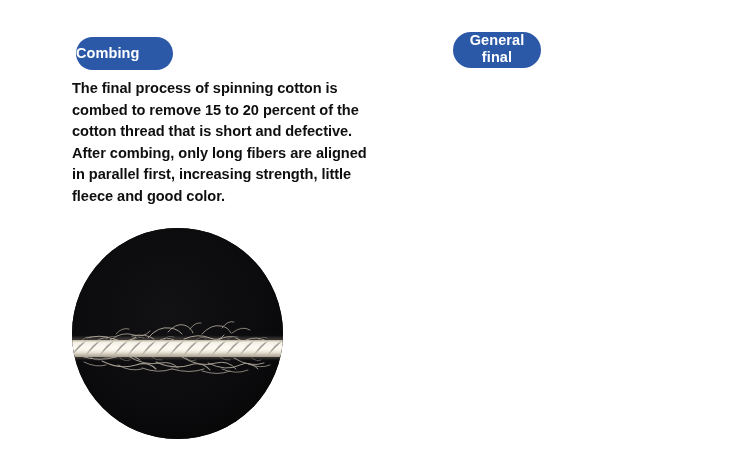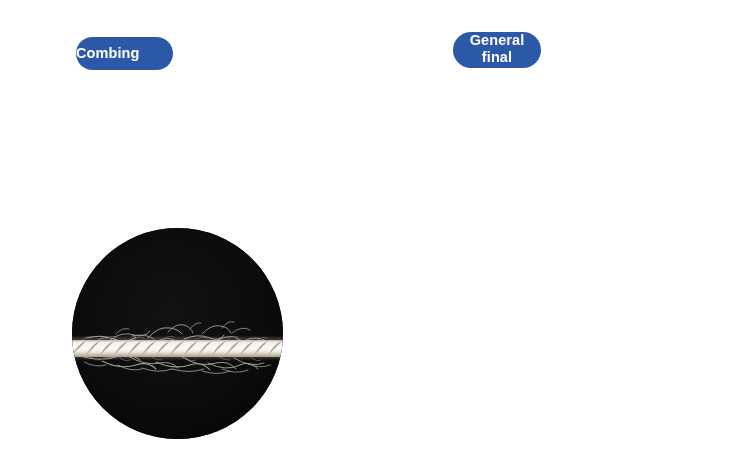--- a/index.html
+++ b/index.html
@@ -98,20 +98,21 @@
 <body>
 
 <div class="page">
 
   <div class="column left">
 
     <div class="badge one-line">
       <span class="badge-line">Combing</span>
     </div>
 
+    <div class="para left-para">The final process of spinning cotton is combed to remove 15 to 20 percent of the cotton thread that is short and defective. After combing, only long fibers are aligned in parallel first, increasing strength, little fleece and good color.</div>
 
     <div class="photo left-photo">
       <svg viewBox="0 0 211 211" preserveAspectRatio="none">
         <defs>
           <radialGradient id="bgL" cx="46%" cy="40%" r="78%">
             <stop offset="0%" stop-color="#121113"></stop>
             <stop offset="60%" stop-color="#0b0a0c"></stop>
             <stop offset="100%" stop-color="#050505"></stop>
           </radialGradient>
           <linearGradient id="coreL" x1="0" y1="0" x2="0" y2="1">

